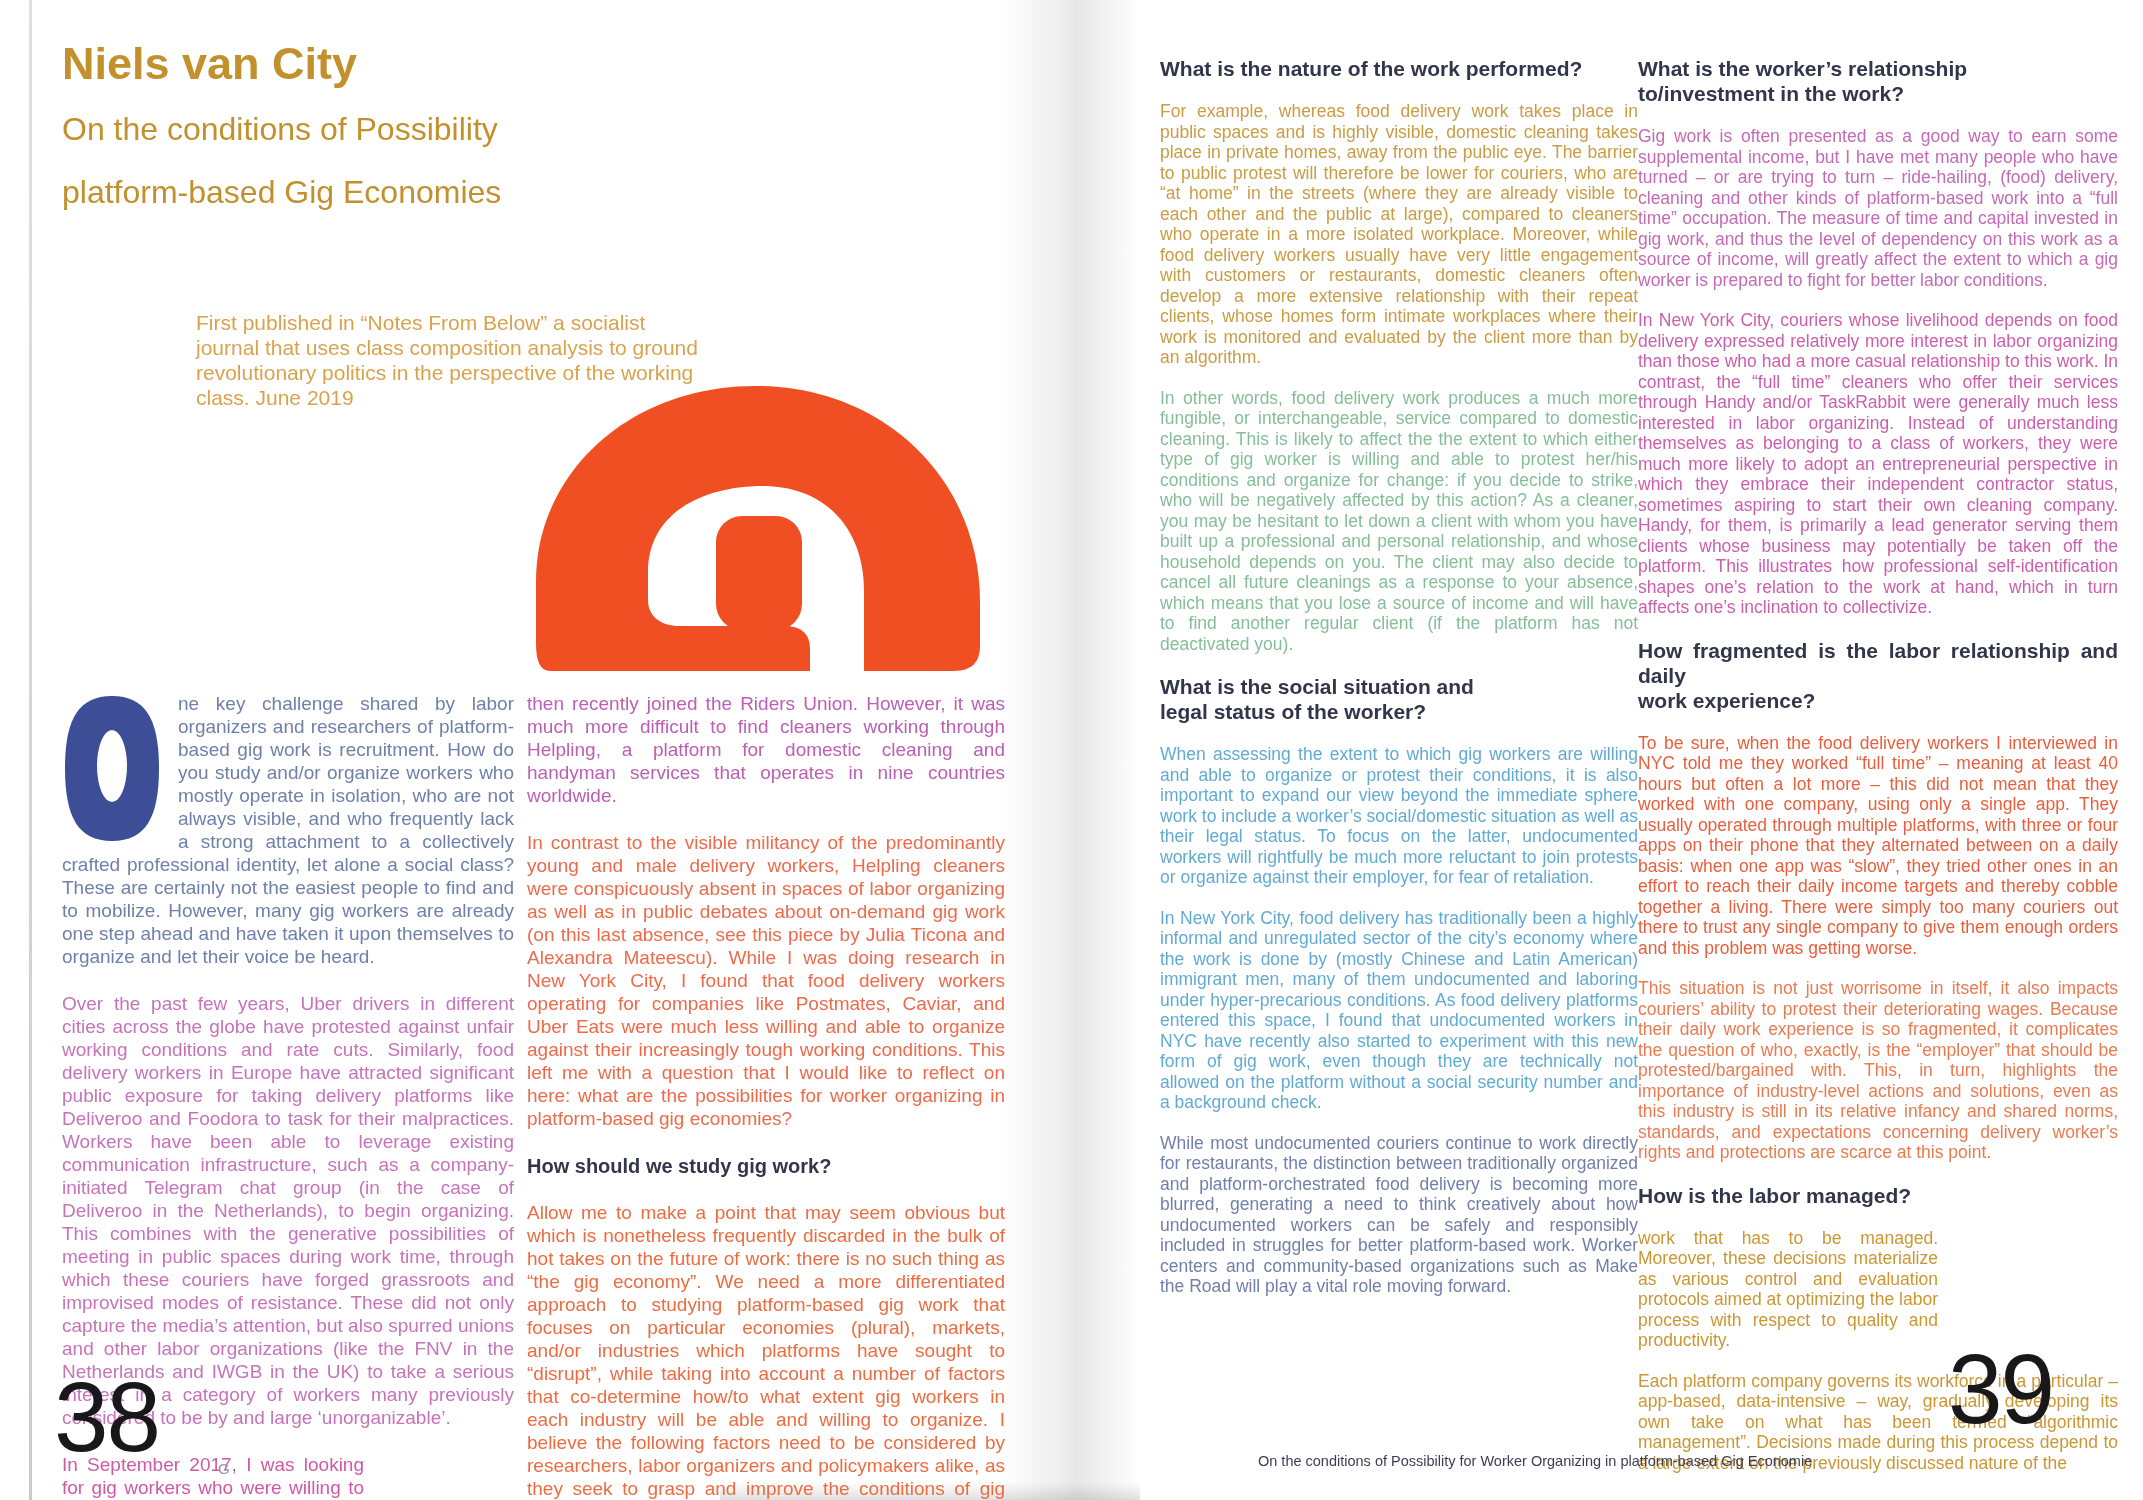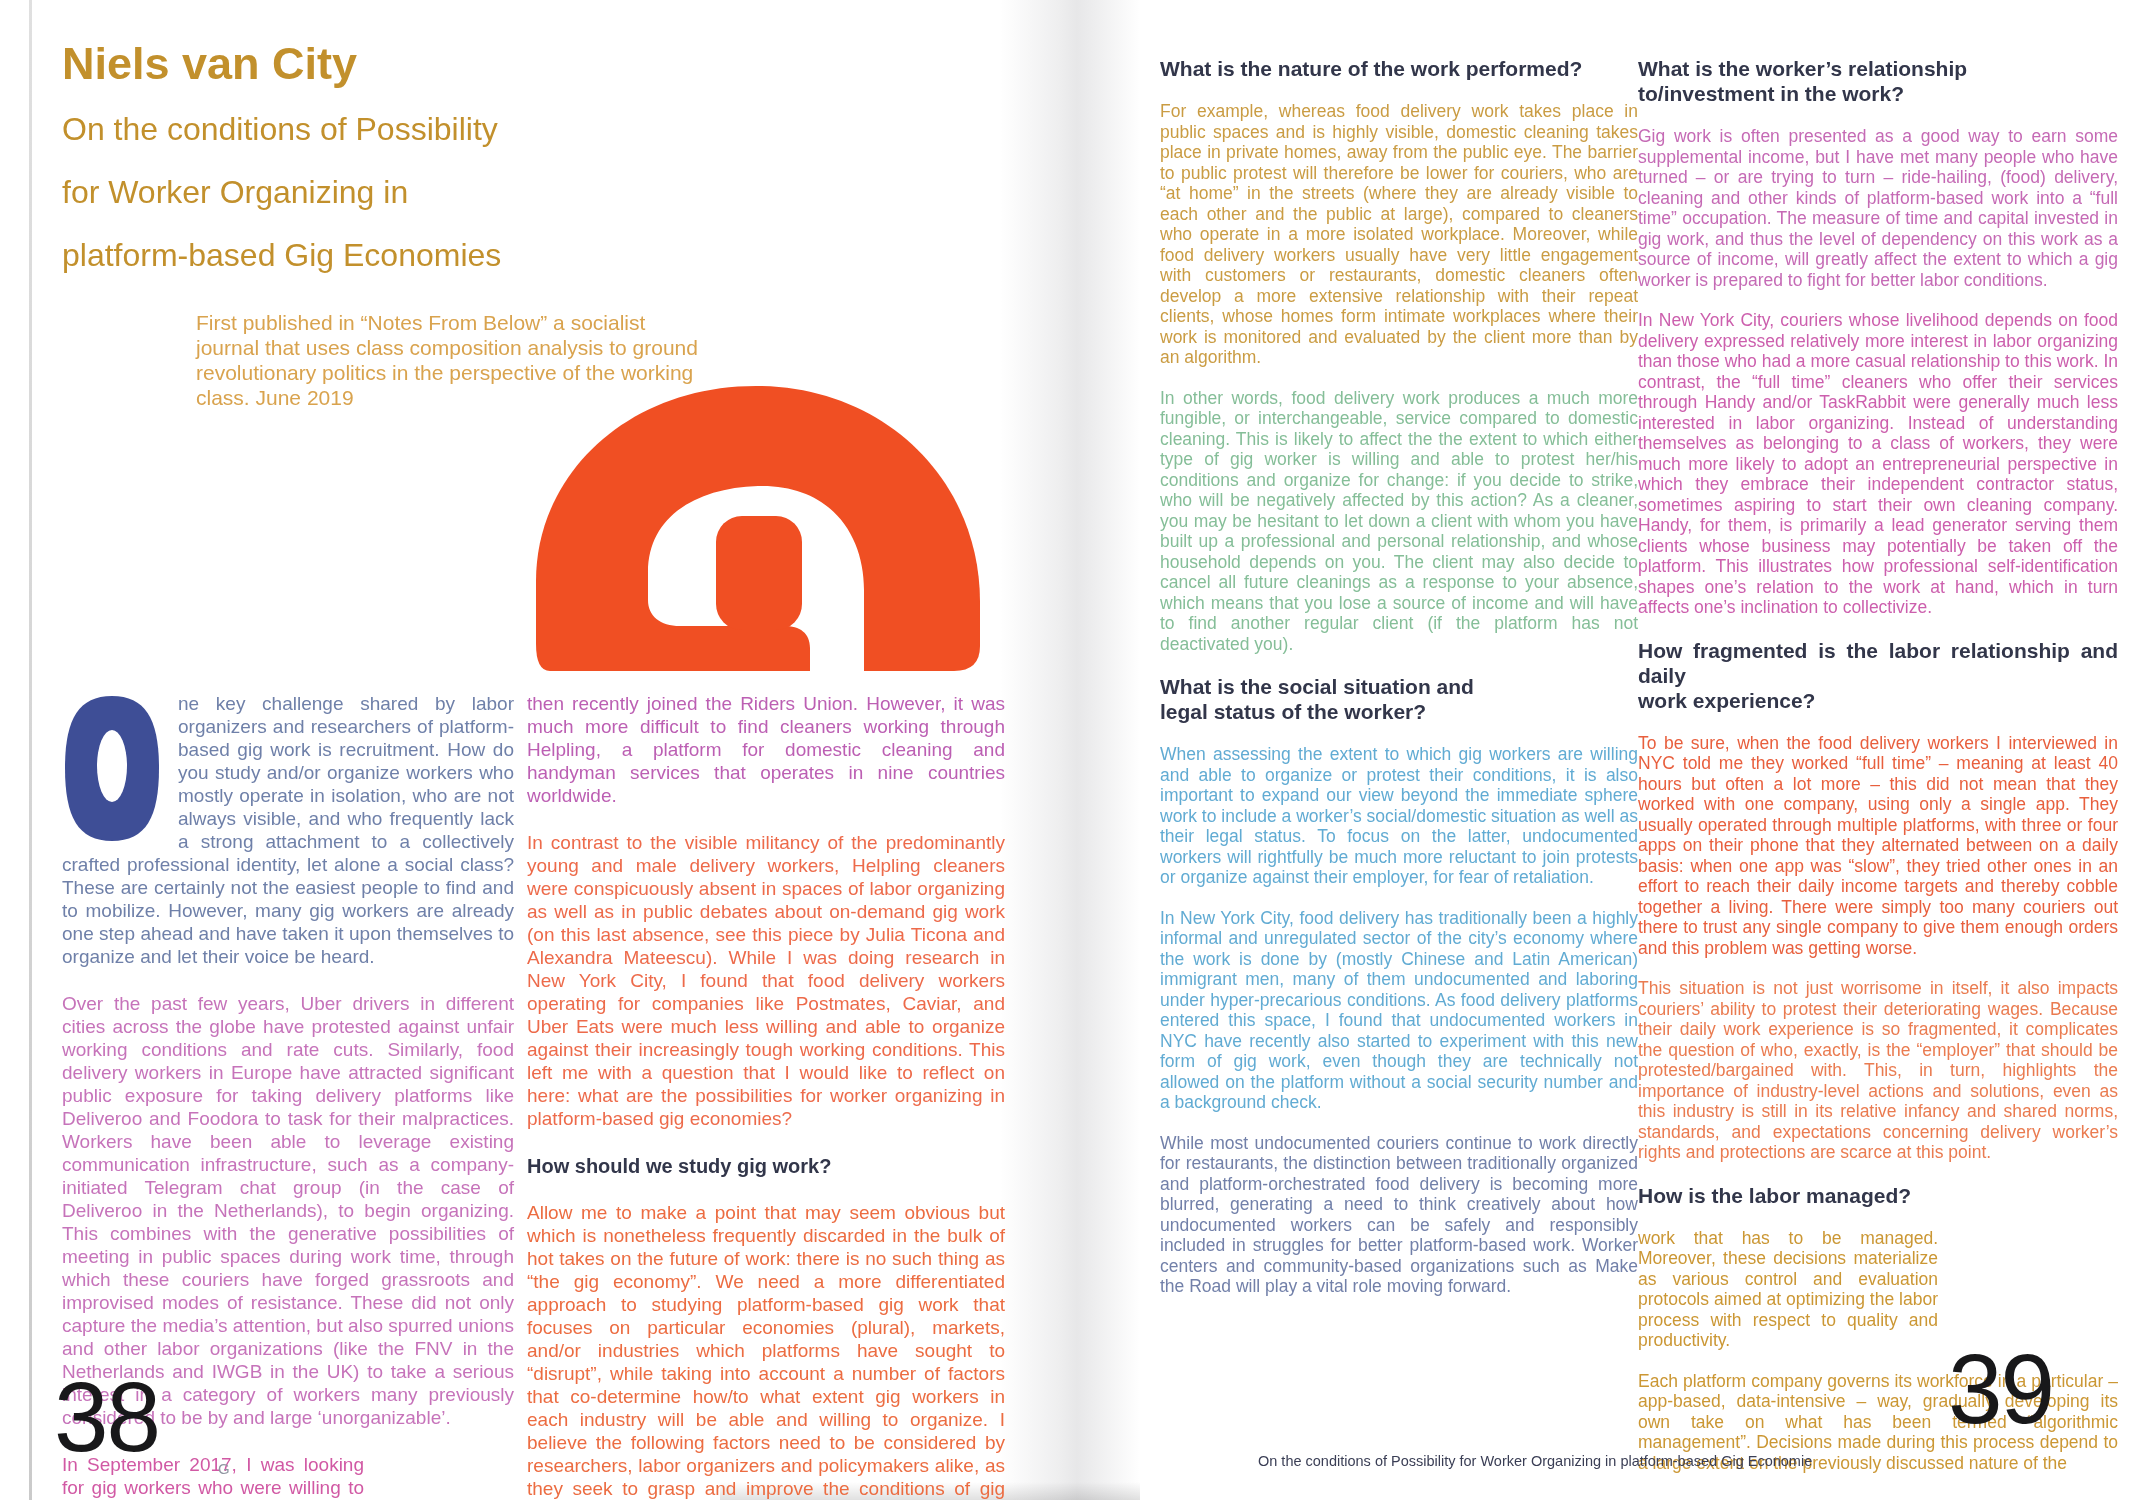--- a/index.html
+++ b/index.html
@@ -64,21 +64,20 @@
 <div class="spread">
 
   <div class="page-edge-left"></div>
   <div class="fold-shadow"></div>
   <div class="bottom-shadow"></div>
 
   <div class="author">Niels van City</div>
 
   <div class="title">
     <div>On the conditions of Possibility</div>
-    <div>for Worker Organizing in</div>
     <div>platform-based Gig Economies</div>
   </div>
 
   <div class="intro">First published in “Notes From Below” a socialist journal that uses class composition analysis to ground revolutionary politics in the perspective of the working class. June 2019</div>
 
   <div class="logo">
     <svg width="462" height="295" viewBox="0 0 462 295">
       <path fill="#F04F23" d="M22 295 Q8 295 8 268 L8 205 C8 98 100 10 228 10 C356 10 452 104 452 226 L452 270 Q452 295 426 295 Z"></path>
       <path fill="#ffffff" d="M282 295 L282 272 C282 257 272 250 256 250 L152 250 C132 250 120 240 120 224 L120 196 C120 142 166 112 230 110 C300 108 336 156 336 214 L336 295 Z"></path>
       <rect fill="#F04F23" x="188" y="140" width="86" height="114" rx="26"></rect>

